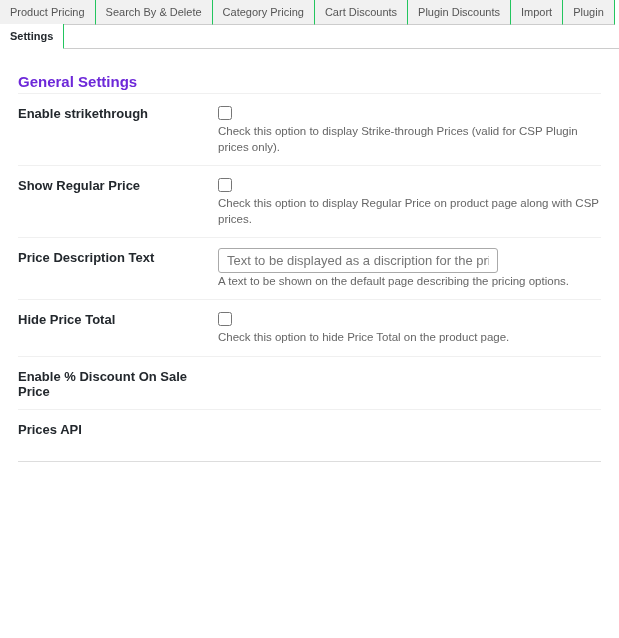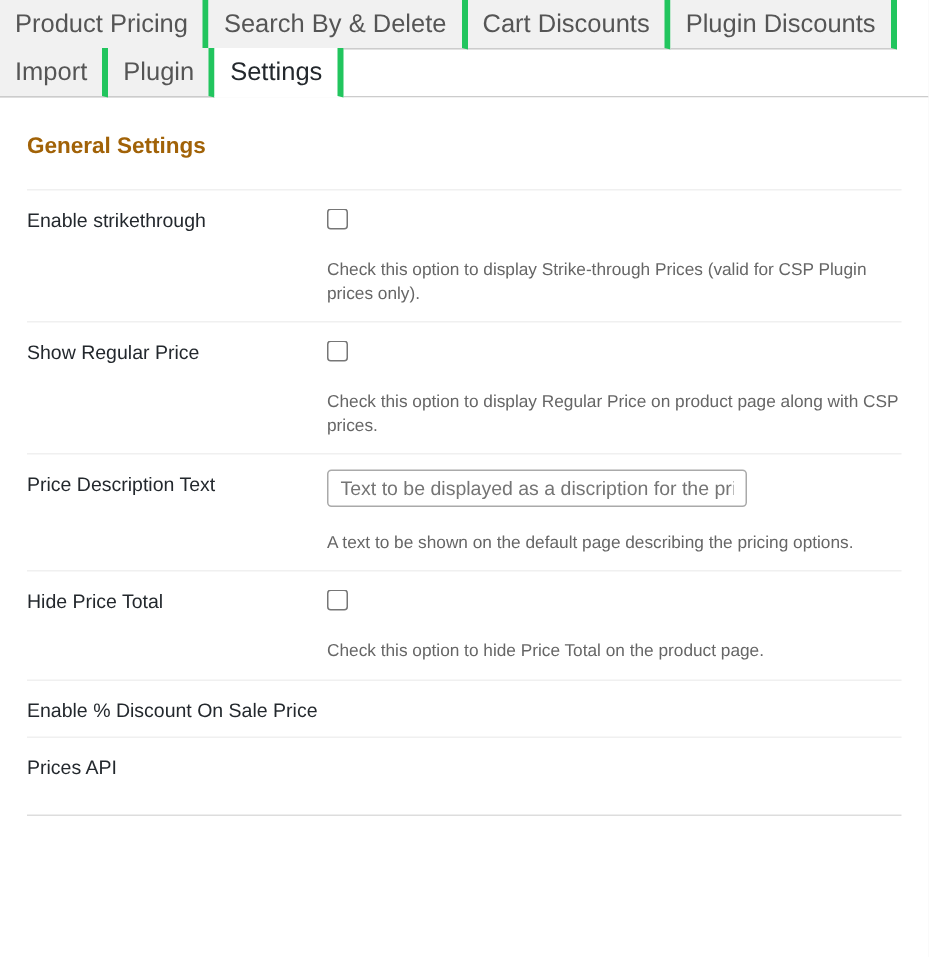--- a/index.html
+++ b/index.html
@@ -13,73 +13,73 @@
 
     
     .nav-tabs {
       display: flex;
       background: #fff;
       border-bottom: 1px solid #ccc;
       flex-wrap: wrap;
     }
     .nav-tab {
       padding: 6px 10px;
-      font-size: 17px;
+      font-size: 11px;
       color: #555;
       cursor: pointer;
-      border-right: 4px solid #22c55e;
+      border-right: 1px solid #22c55e;
       border-bottom: 1px solid #ccc;
       background: #f1f1f1;
       text-decoration: none;
       margin-bottom: -1px;
     }
     .nav-tab:first-child { border-left: none; }
     .nav-tab.active {
       background: #fff;
       color: #23282d;
       border-bottom: 1px solid #fff;
-      font-weight: 400;
+      font-weight: 700;
     }
 
     
     .main-content {
       background: #fff;
       padding: 16px 18px;
       min-height: 600px;
     }
 
     
     .section-title {
       font-size: 15px;
       font-weight: 600;
-      color: #a16207;
-      margin-bottom: 20px;
+      color: #6d28d9;
+      margin-bottom: 3px;
       margin-top: 8px;
     }
     .settings-row {
       display: flex;
       align-items: flex-start;
       border-top: 1px solid #f0f0f0;
       padding: 10px 0;
     }
     .settings-label {
       width: 200px;
       min-width: 200px;
       font-size: 13px;
-      font-weight: 400;
+      font-weight: 700;
       padding-top: 2px;
       color: #23282d;
     }
     .settings-control {
       flex: 1;
     }
     .settings-desc {
       font-size: 11.5px;
       color: #666;
-      margin-top: 16px;
+      margin-top: 0;
       line-height: 1.4;
     }
 
     
     input[type="checkbox"] {
       width: 14px;
       height: 14px;
       margin: 2px 0;
       cursor: pointer;
     }
@@ -101,20 +101,21 @@
       border: none;
       border-top: 1px solid #ddd;
     }
   </style>
 </head>
 <body>
 
 <div class="nav-tabs">
 <span class="nav-tab">Product Pricing</span>
     <span class="nav-tab">Search By &amp; Delete</span>
+    <span class="nav-tab">Category Pricing</span>
     <span class="nav-tab">Cart Discounts</span>
     <span class="nav-tab">Plugin Discounts</span>
     <span class="nav-tab">Import</span>
     <span class="nav-tab">Plugin</span>
     <span class="nav-tab active">Settings</span>
   </div>
 
 <div class="main-content">
 
   <div class="section-title">General Settings</div>

